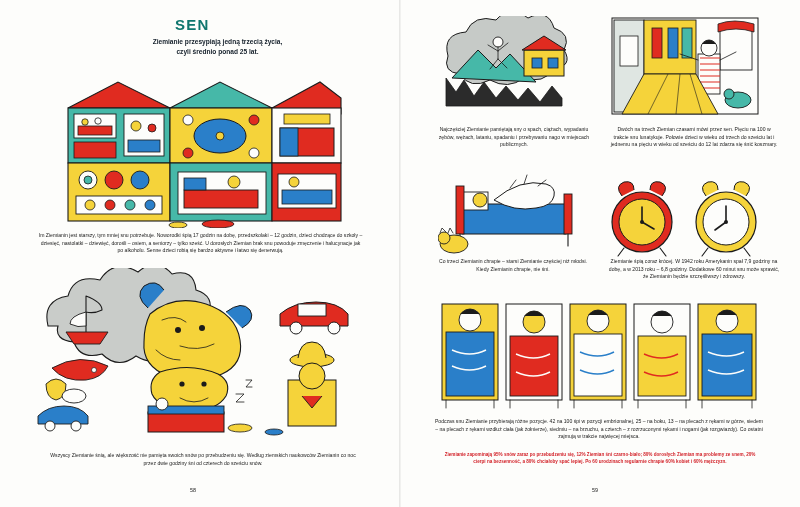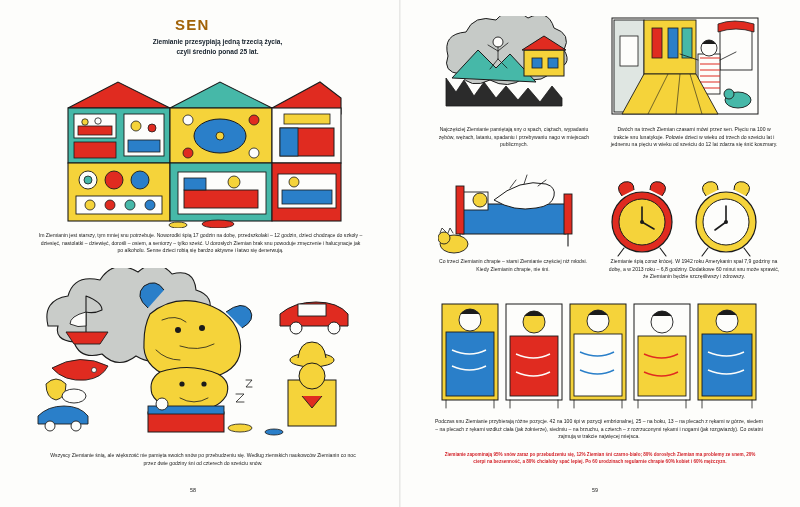--- a/index.html
+++ b/index.html
@@ -39,21 +39,21 @@
   }
 
   
   .title {
     position: absolute;
     left: 175px;
     top: 16px;
     font-size: 15px;
     font-weight: bold;
     letter-spacing: 1.2px;
-    color: #a16207;
+    color: #0f766e;
     font-family: "Liberation Sans", sans-serif;
   }
   .subtitle {
     position: absolute;
     left: 110px;
     top: 37px;
     width: 215px;
     text-align: center;
     font-size: 6.6px;
     line-height: 1.55;

